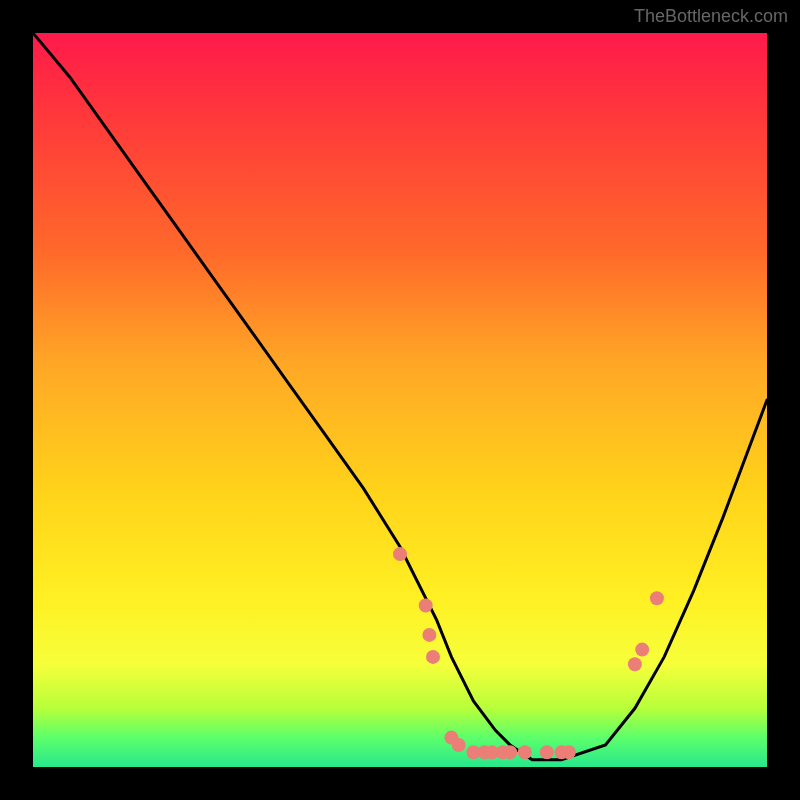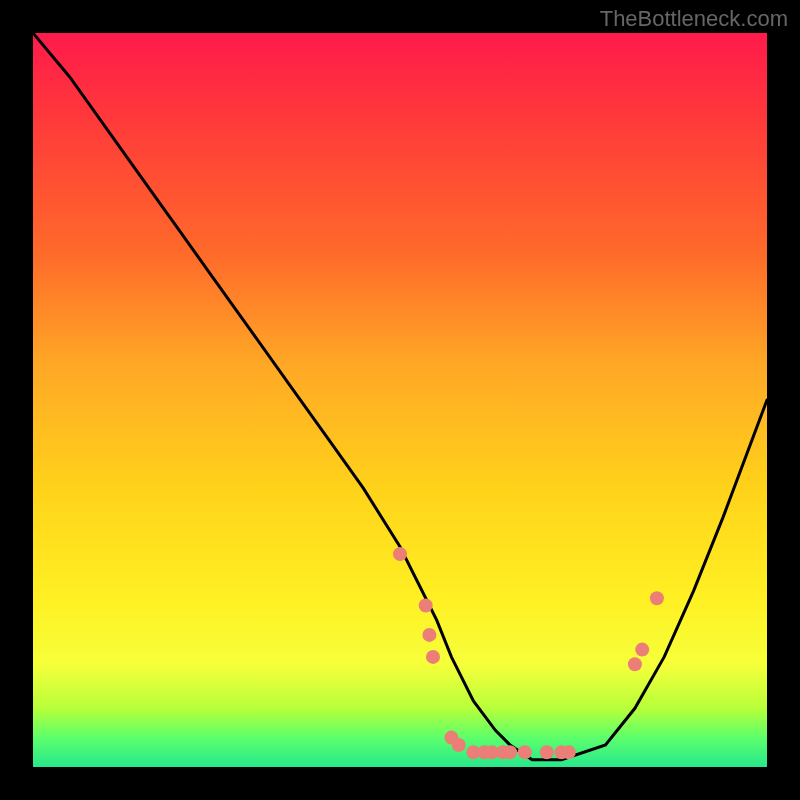--- a/index.html
+++ b/index.html
@@ -14,21 +14,21 @@
     position: relative;
     width: 800px;
     height: 800px;
   }
   .watermark {
     position: absolute;
     top: 6px;
     right: 12px;
     color: #666666;
     font-family: Arial, Helvetica, sans-serif;
-    font-size: 22px;
+    font-size: 18px;
     z-index: 10;
   }
   .plot-area {
     position: absolute;
     left: 33px;
     top: 33px;
     width: 734px;
     height: 734px;
     
     background: linear-gradient(

